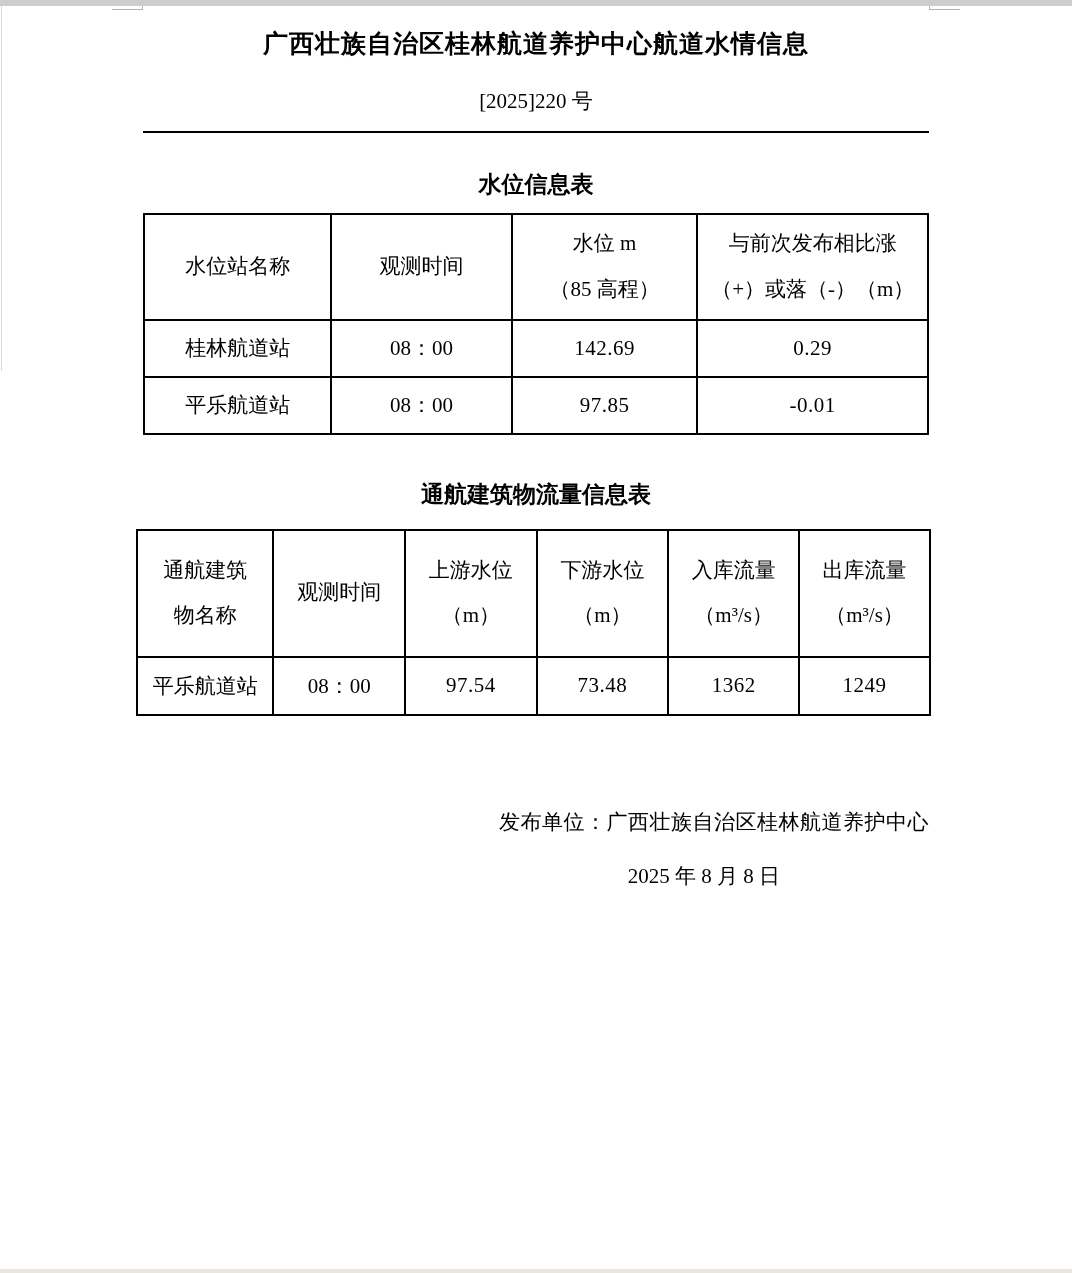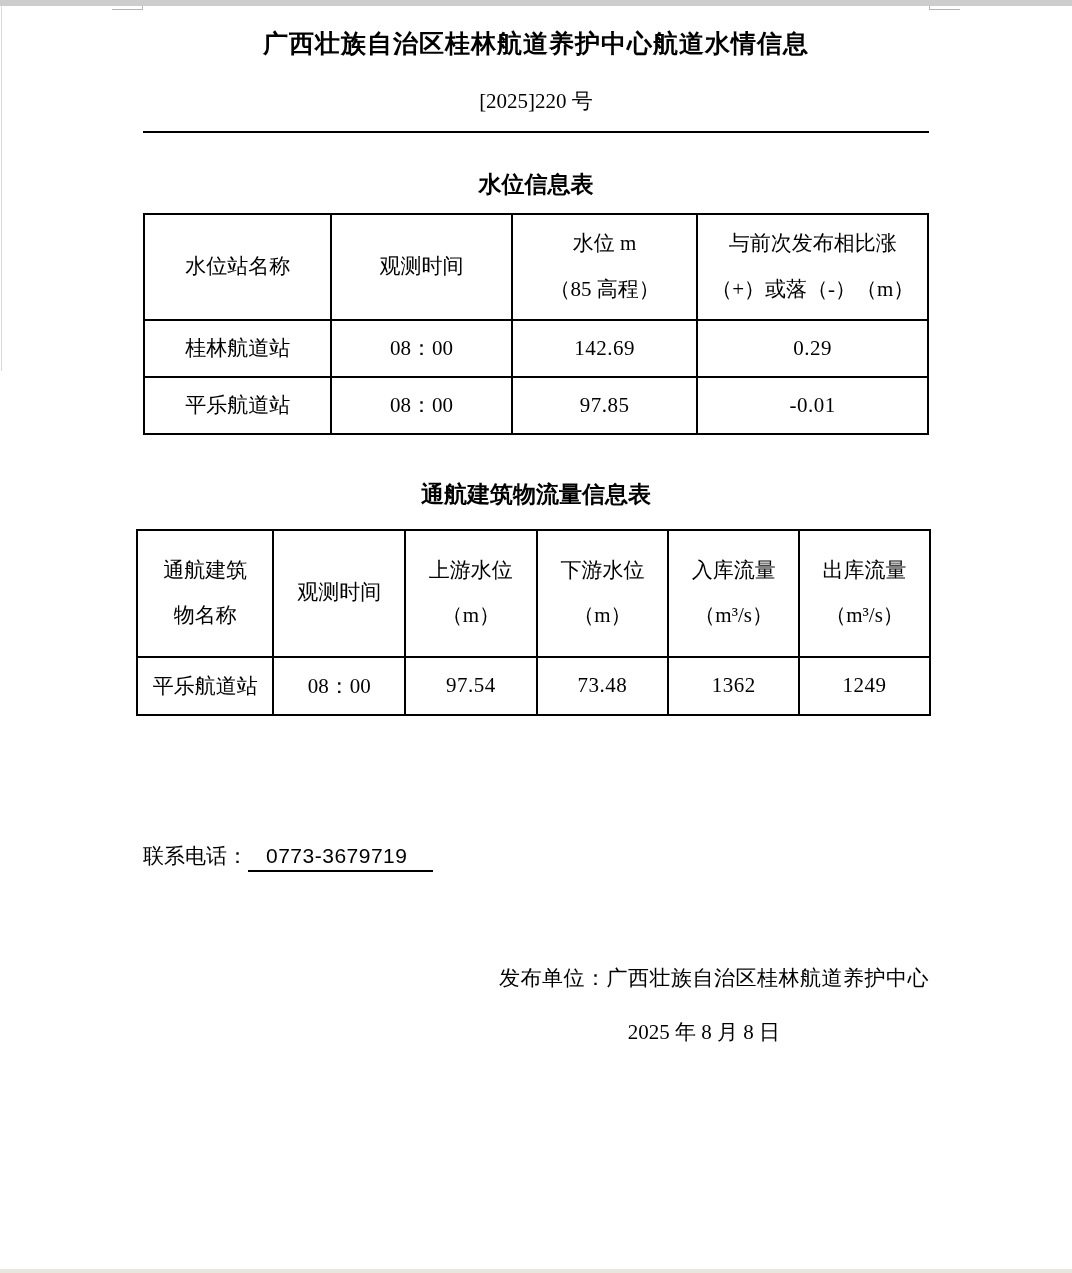--- a/index.html
+++ b/index.html
@@ -265,22 +265,19 @@
         <td>平乐航道站</td>
         <td>08：00</td>
         <td class="num">97.54</td>
         <td class="num">73.48</td>
         <td class="num">1362</td>
         <td class="num">1249</td>
       </tr>
     </tbody>
   </table>
 
-  <div class="contact-line">
-    <span>联系电话：</span><span class="contact-phone">0773-3679719</span>
-  </div>
 
   <div class="publisher-line">发布单位：广西壮族自治区桂林航道养护中心</div>
   <div class="date-line">2025 年 8 月 8 日</div>
 
 </div>
 
 <div class="bottom-strip"></div>
 
 </body></html>

